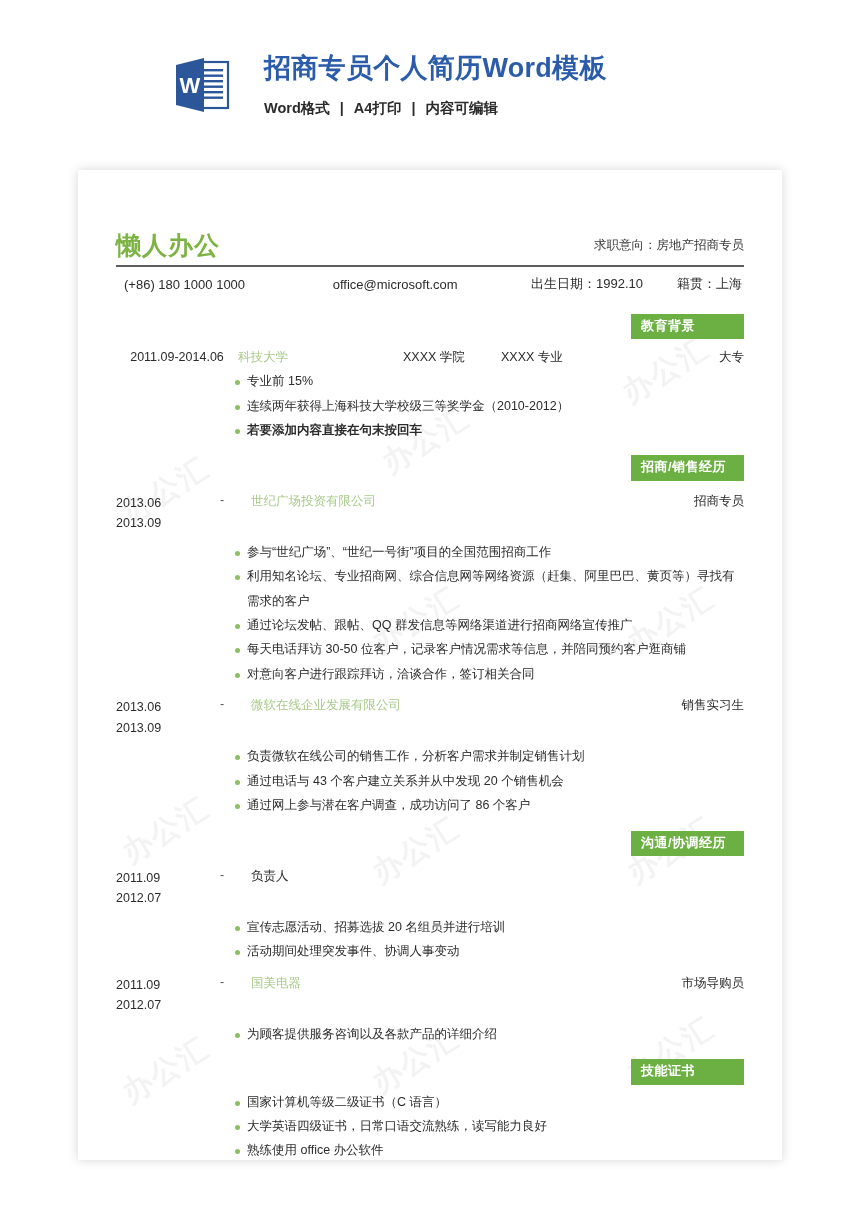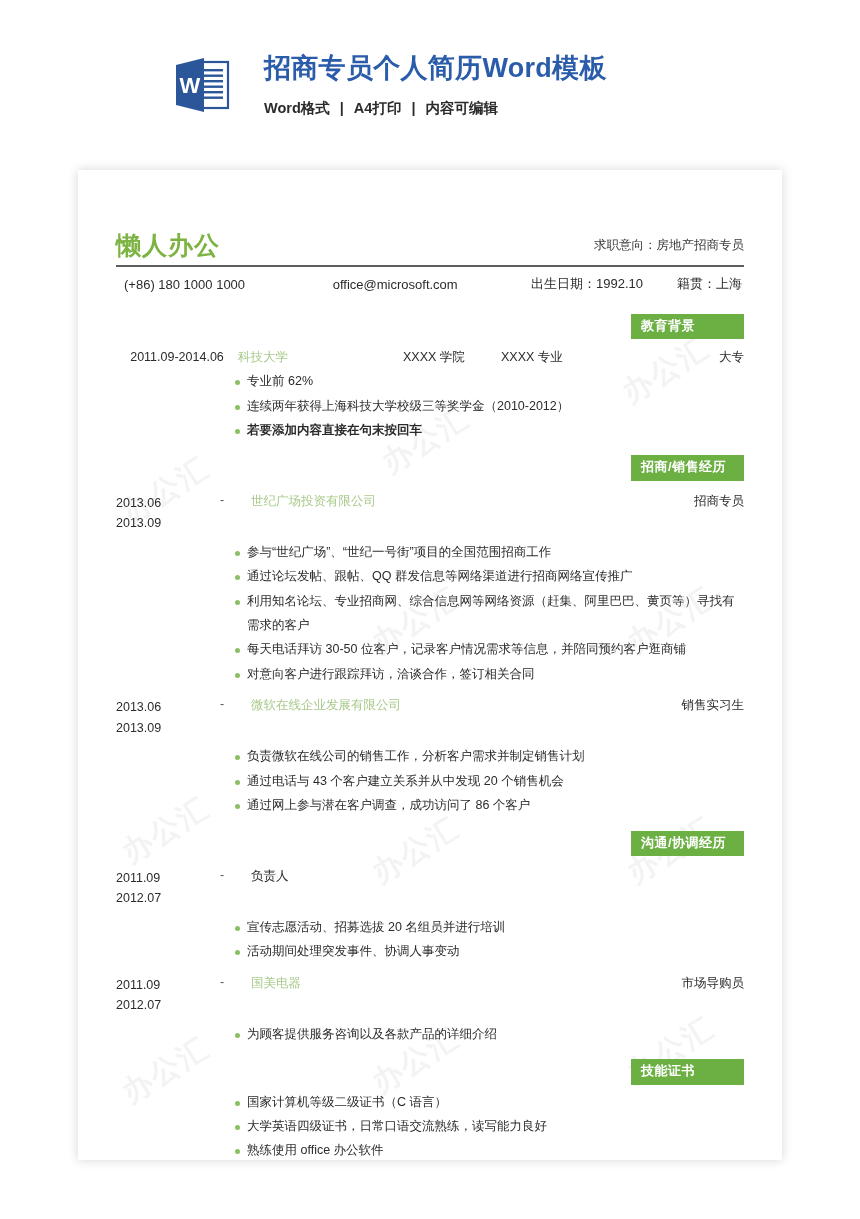--- a/index.html
+++ b/index.html
@@ -290,43 +290,43 @@
       <div class="section-line"></div>
     </div>
     <div class="edu-row">
       <div class="edu-date">2011.09-2014.06</div>
       <div class="edu-school">科技大学</div>
       <div class="edu-college">XXXX 学院</div>
       <div class="edu-major">XXXX 专业</div>
       <div class="edu-degree">大专</div>
     </div>
     <ul class="bullets mt-edu">
-      <li>专业前 62%</li>
+      <li>专业前 15%</li>
       <li>连续两年获得上海科技大学校级三等奖学金（2010-2012）</li>
       <li class="bold">若要添加内容直接在句末按回车</li>
     </ul>
 
     <div class="section-bar">
       <div class="section-tag">招商/销售经历</div>
       <div class="section-line"></div>
     </div>
 
     <div class="job-row">
       <div class="job-dates">
         <div>2013.06</div>
         <div>2013.09</div>
       </div>
       <div class="job-dash">-</div>
       <div class="job-org">世纪广场投资有限公司</div>
       <div class="job-title">招商专员</div>
     </div>
     <ul class="bullets">
       <li>参与“世纪广场”、“世纪一号街”项目的全国范围招商工作</li>
+      <li>利用知名论坛、专业招商网、综合信息网等网络资源（赶集、阿里巴巴、黄页等）寻找有需求的客户</li>
       <li>通过论坛发帖、跟帖、QQ 群发信息等网络渠道进行招商网络宣传推广</li>
-      <li>利用知名论坛、专业招商网、综合信息网等网络资源（赶集、阿里巴巴、黄页等）寻找有需求的客户</li>
       <li>每天电话拜访 30-50 位客户，记录客户情况需求等信息，并陪同预约客户逛商铺</li>
       <li>对意向客户进行跟踪拜访，洽谈合作，签订相关合同</li>
     </ul>
 
     <div class="job-row">
       <div class="job-dates">
         <div>2013.06</div>
         <div>2013.09</div>
       </div>
       <div class="job-dash">-</div>

